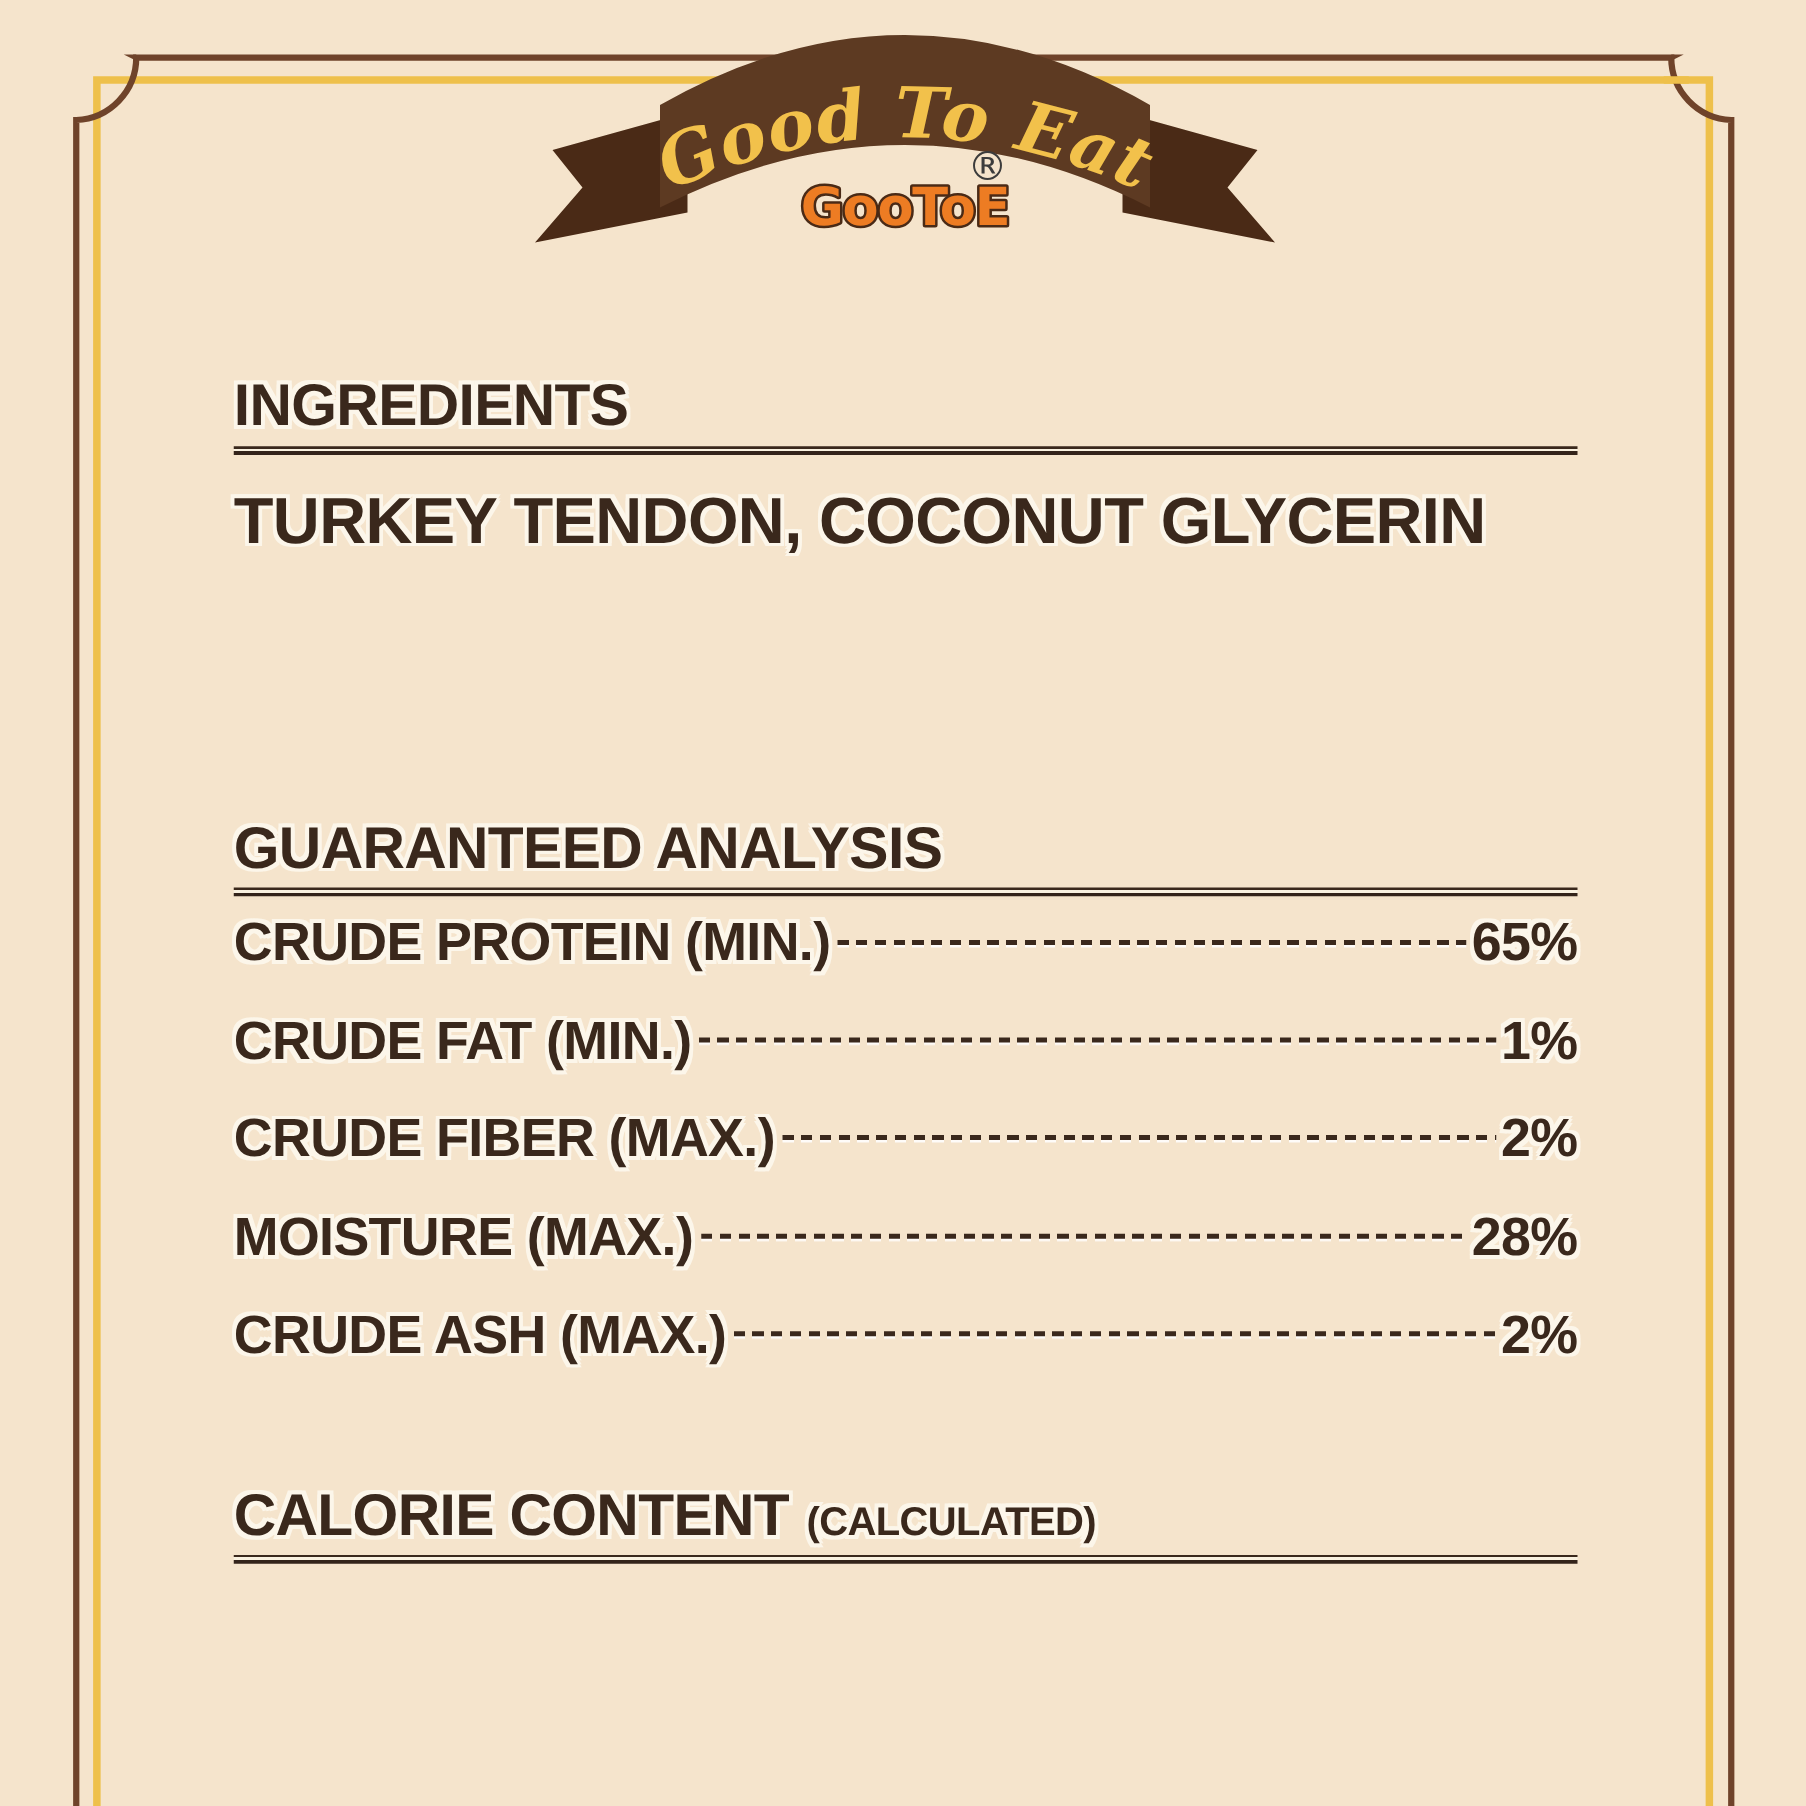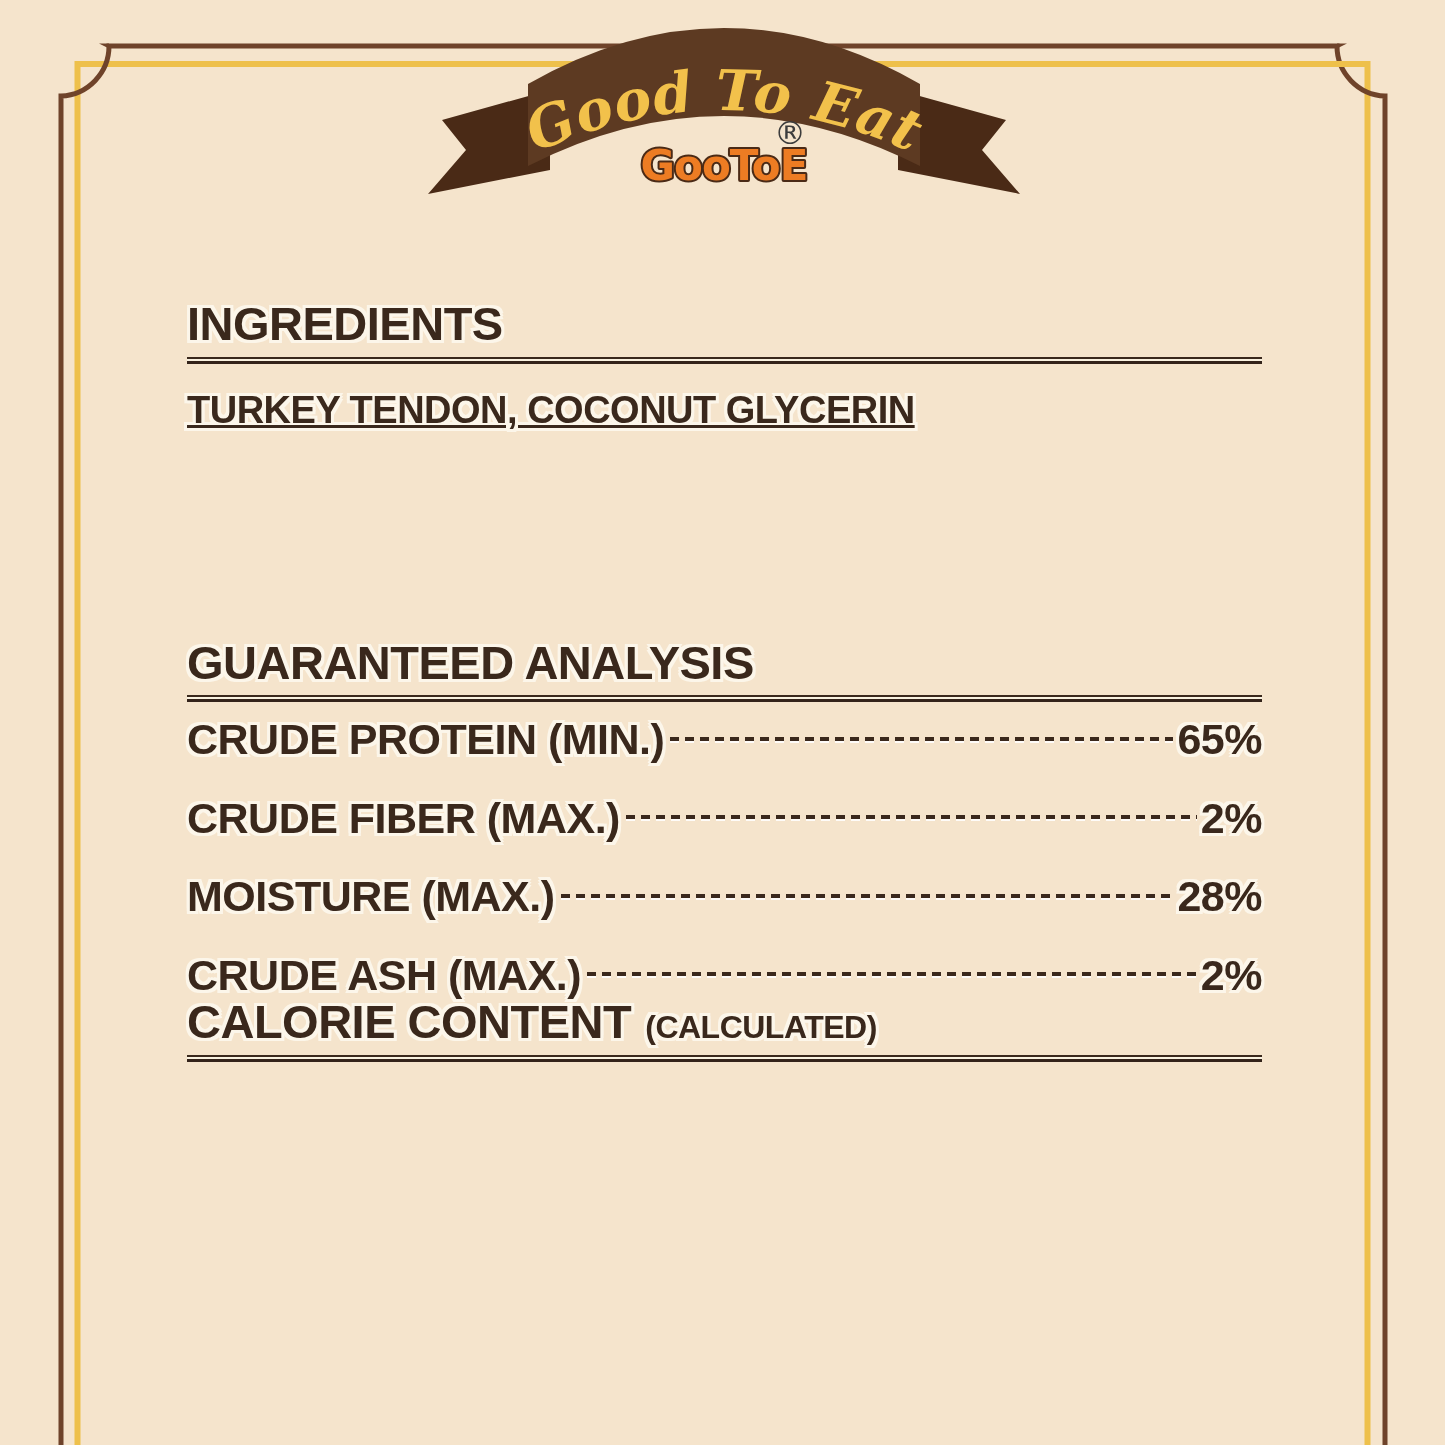--- a/index.html
+++ b/index.html
@@ -27,40 +27,40 @@
   .heading{
     font-size:47px;font-weight:bold;line-height:1.04;
     letter-spacing:-0.5px;white-space:nowrap;
   }
   .heading-note{font-size:32px;font-weight:bold;margin-left:14px;letter-spacing:-0.5px;}
   .rule{
     height:7px;margin-top:8px;
     background:linear-gradient(to bottom,#3a281c 0 2px,#f9f1e0 2px 4px,#33231a 4px 7px);
   }
   .body-line{
-    font-size:38px;font-weight:bold;line-height:1.07;
-    letter-spacing:-0.5px;white-space:nowrap;margin-top:26px;text-decoration:underline;
+    font-size:52px;font-weight:bold;line-height:1.07;
+    letter-spacing:-0.5px;white-space:nowrap;margin-top:26px;
   }
   .ga-rows{margin-top:14px;}
   .ga-row{
     display:flex;align-items:center;
     font-size:43px;font-weight:bold;line-height:1.08;
     margin-bottom:32px;letter-spacing:-0.5px;
   }
   .ga-row:last-child{margin-bottom:0;}
   .ga-label{white-space:nowrap;}
   .ga-leader{
     flex:1;height:4px;margin:0 4px 2px 6px;
     background:repeating-linear-gradient(90deg,#3a281c 0 9px,transparent 9px 15px);
     filter:drop-shadow(0 2px 0 rgba(255,255,255,0.85));
   }
   .ga-value{white-space:nowrap;}
   .sp-ingredients{margin-top:0;}
   .sp-analysis{margin-top:208px;}
-  .sp-calorie{}
+  .sp-calorie{margin-top:96px;}
   .cal-heading{display:flex;align-items:baseline;}
 </style>
 </head>
 <body>
 
 <div class="page">
 
   <svg class="frame-svg" width="1445" height="1445" viewBox="0 0 1445 1445" aria-hidden="true">
 
     <path d="M 77.5 1445 L 77.5 64 L 1367.5 64 L 1367.5 1445" fill="none" stroke="#eec04b" stroke-width="6"></path>
@@ -106,20 +106,25 @@
       <div class="heading outlined">GUARANTEED ANALYSIS</div>
       <div class="rule"></div>
 
       <div class="ga-rows">
         <div class="ga-row">
           <span class="ga-label outlined">CRUDE PROTEIN (MIN.)</span>
           <span class="ga-leader"></span>
           <span class="ga-value outlined">65%</span>
         </div>
         <div class="ga-row">
+          <span class="ga-label outlined">CRUDE FAT (MIN.)</span>
+          <span class="ga-leader"></span>
+          <span class="ga-value outlined">1%</span>
+        </div>
+        <div class="ga-row">
           <span class="ga-label outlined">CRUDE FIBER (MAX.)</span>
           <span class="ga-leader"></span>
           <span class="ga-value outlined">2%</span>
         </div>
         <div class="ga-row">
           <span class="ga-label outlined">MOISTURE (MAX.)</span>
           <span class="ga-leader"></span>
           <span class="ga-value outlined">28%</span>
         </div>
         <div class="ga-row">

